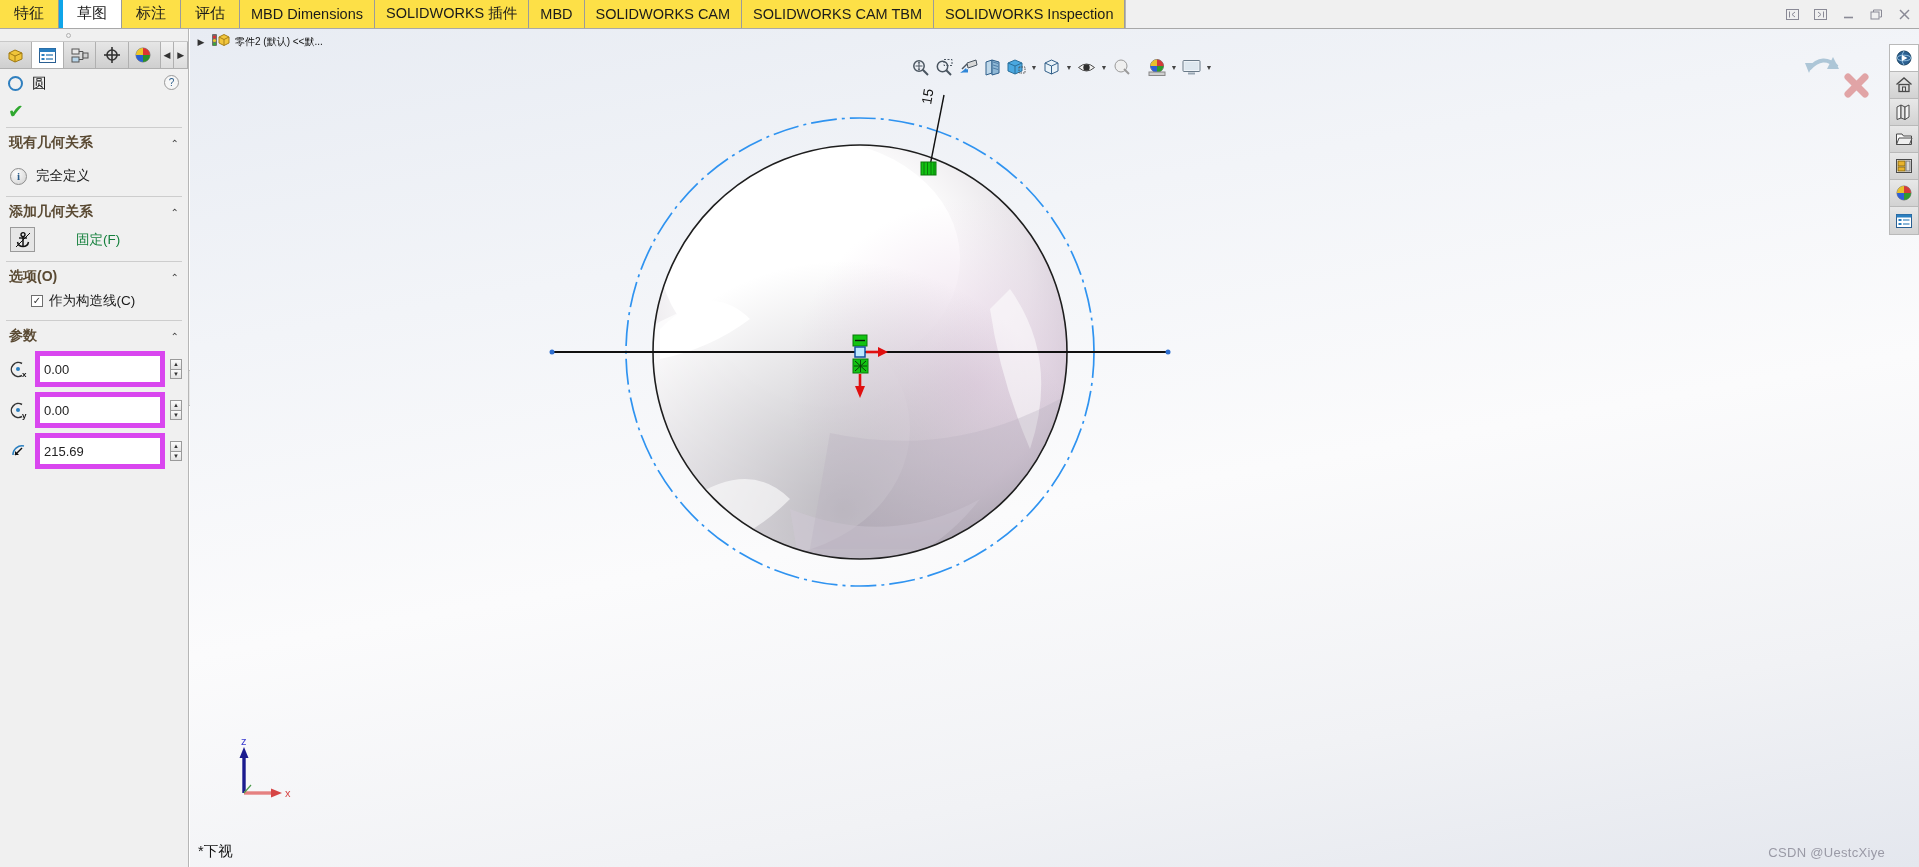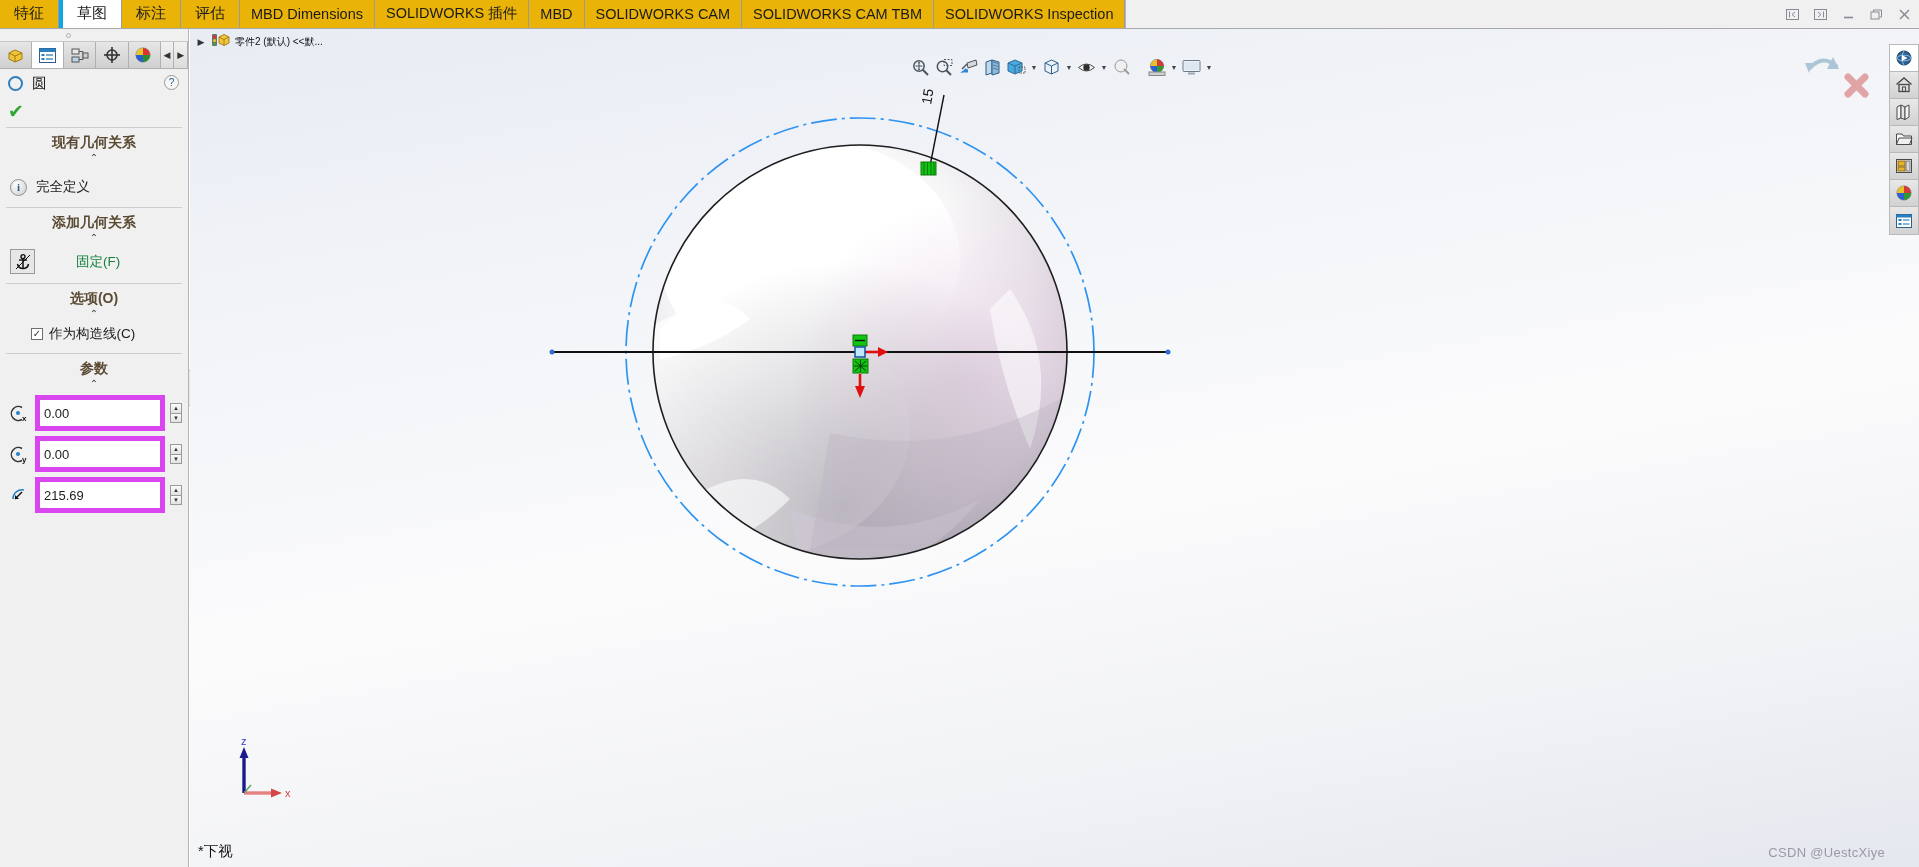--- a/index.html
+++ b/index.html
@@ -15,21 +15,21 @@
   #tabbar {
     position: absolute; left: 0; top: 0; width: 1919px; height: 29px;
     background: #d7d7d7;
     border-bottom: 1px solid #a8a8a8;
     display: flex; align-items: flex-end;
   }
   .tab {
     height: 29px; display: flex; align-items: center; justify-content: center;
     padding: 0 11px;
     font-size: 14.5px; color: #1b1b1b;
-    background: #eab308;
+    background: #fde047;
     border-right: 1px solid #9b9b9b;
     cursor: default; white-space: nowrap;
   }
   .tab.cjk { font-size: 15px; padding: 0 14px; }
   .tab.active {
     background: #ffffff;
     border-left: 4px solid #0ea5e9;
     border-right: 1px solid #9b9b9b;
     height: 29px;
   }
@@ -80,21 +80,21 @@
   #pm-help { position:absolute; right:9px; top:6px; width:15px; height:15px;
              border:1px solid #999; border-radius:50%; font-size:10px; color:#2b5d8a;
              display:flex; align-items:center; justify-content:center; background:#f7f7f7;}
   #pm-ok { height:26px; display:flex; align-items:center; padding-left:8px; }
   #pm-ok .check { color:#2fa82f; font-size:19px; font-weight:bold; line-height:1;}
   .pm-rule { height:1px; background:#cdcdcd; margin: 3px 6px 0 6px; }
 
   .section-head {
     display:flex; align-items:center; justify-content:space-between;
     padding: 6px 9px 4px 9px;
-    font-size: 14px; font-weight: bold; color: #5a4a33; flex-direction: column;
+    font-size: 14px; font-weight: bold; color: #5a4a33;
   }
   .section-head .chev { color:#444; font-size:10px; font-weight:normal; }
 
   .relation-row { display:flex; padding: 0 8px; }
   .relation-icon { width: 26px; padding-top: 6px; display:flex; justify-content:center; }
   .relation-box {
     flex:1; height: 76px; background:#fff; border:1px solid #9d9d9d;
     padding: 3px 4px; font-size: 13px; color:#1a1a1a;
   }
   .relation-item { font-size: 13.5px; color:#111; }

